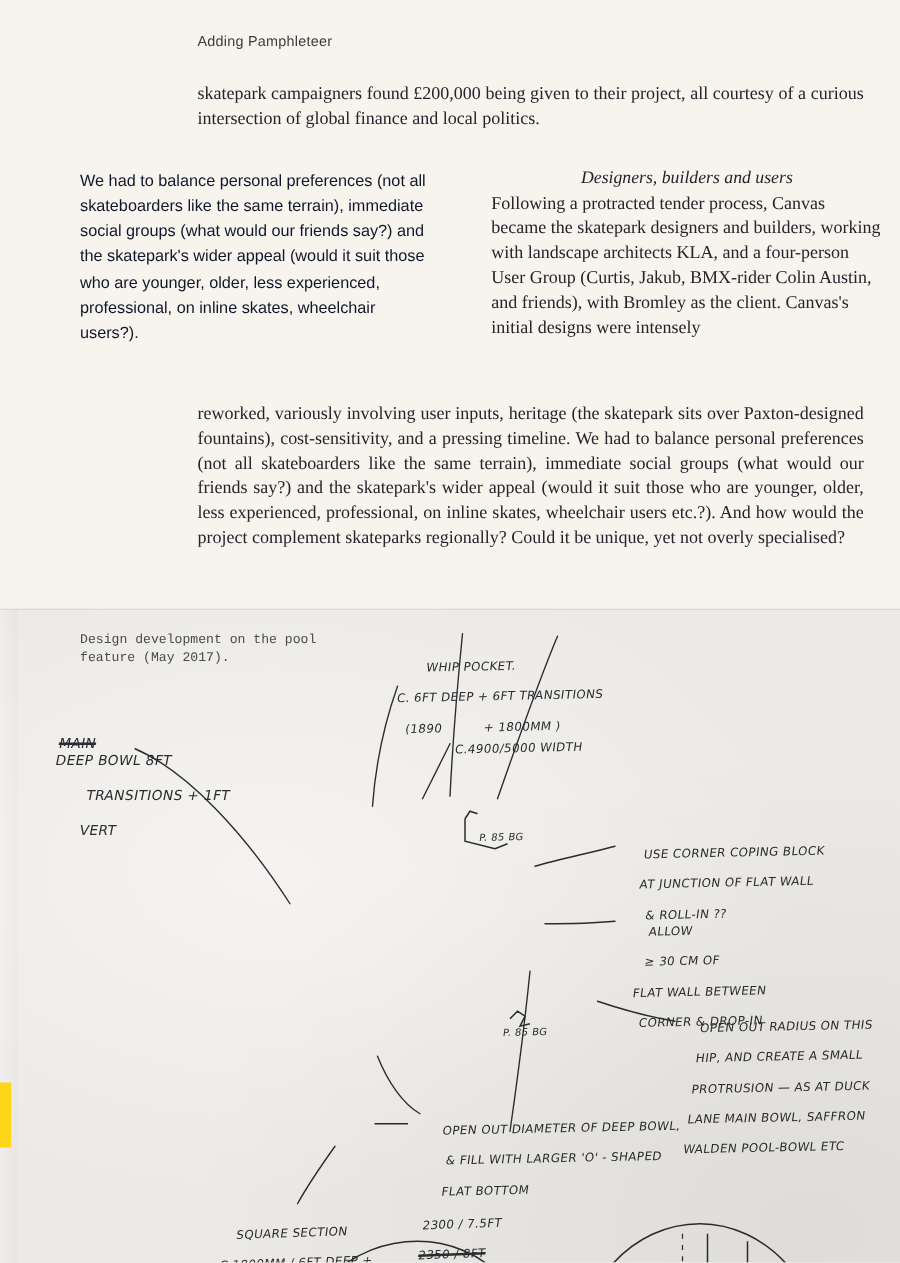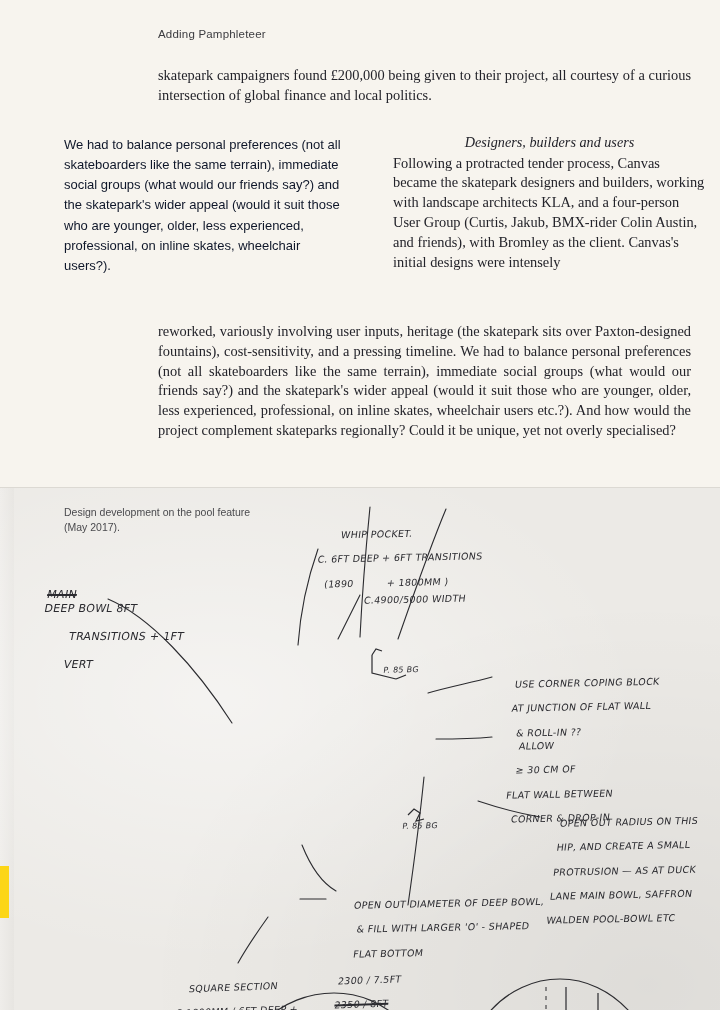--- a/index.html
+++ b/index.html
@@ -89,21 +89,21 @@
   }
   #full-para2{
     left:158px;top:433px;width:533px;
     font-size:14.4px;line-height:1.375;color:#23232a;
     text-align:justify;text-indent:22px;
   }
 
   
   #caption{
     position:absolute;left:64px;top:505px;width:200px;
-    font-family:Liberation Sans, sans-serif;
+    font-family:Liberation Mono, monospace;
     font-size:10.5px;line-height:1.45;color:#4a4a4e;
   }
 
   
   .hand{
     position:absolute;
     font-family:"DejaVu Sans", sans-serif;
     color:#2b2b30;
     font-size:10px;
     line-height:1.28;

